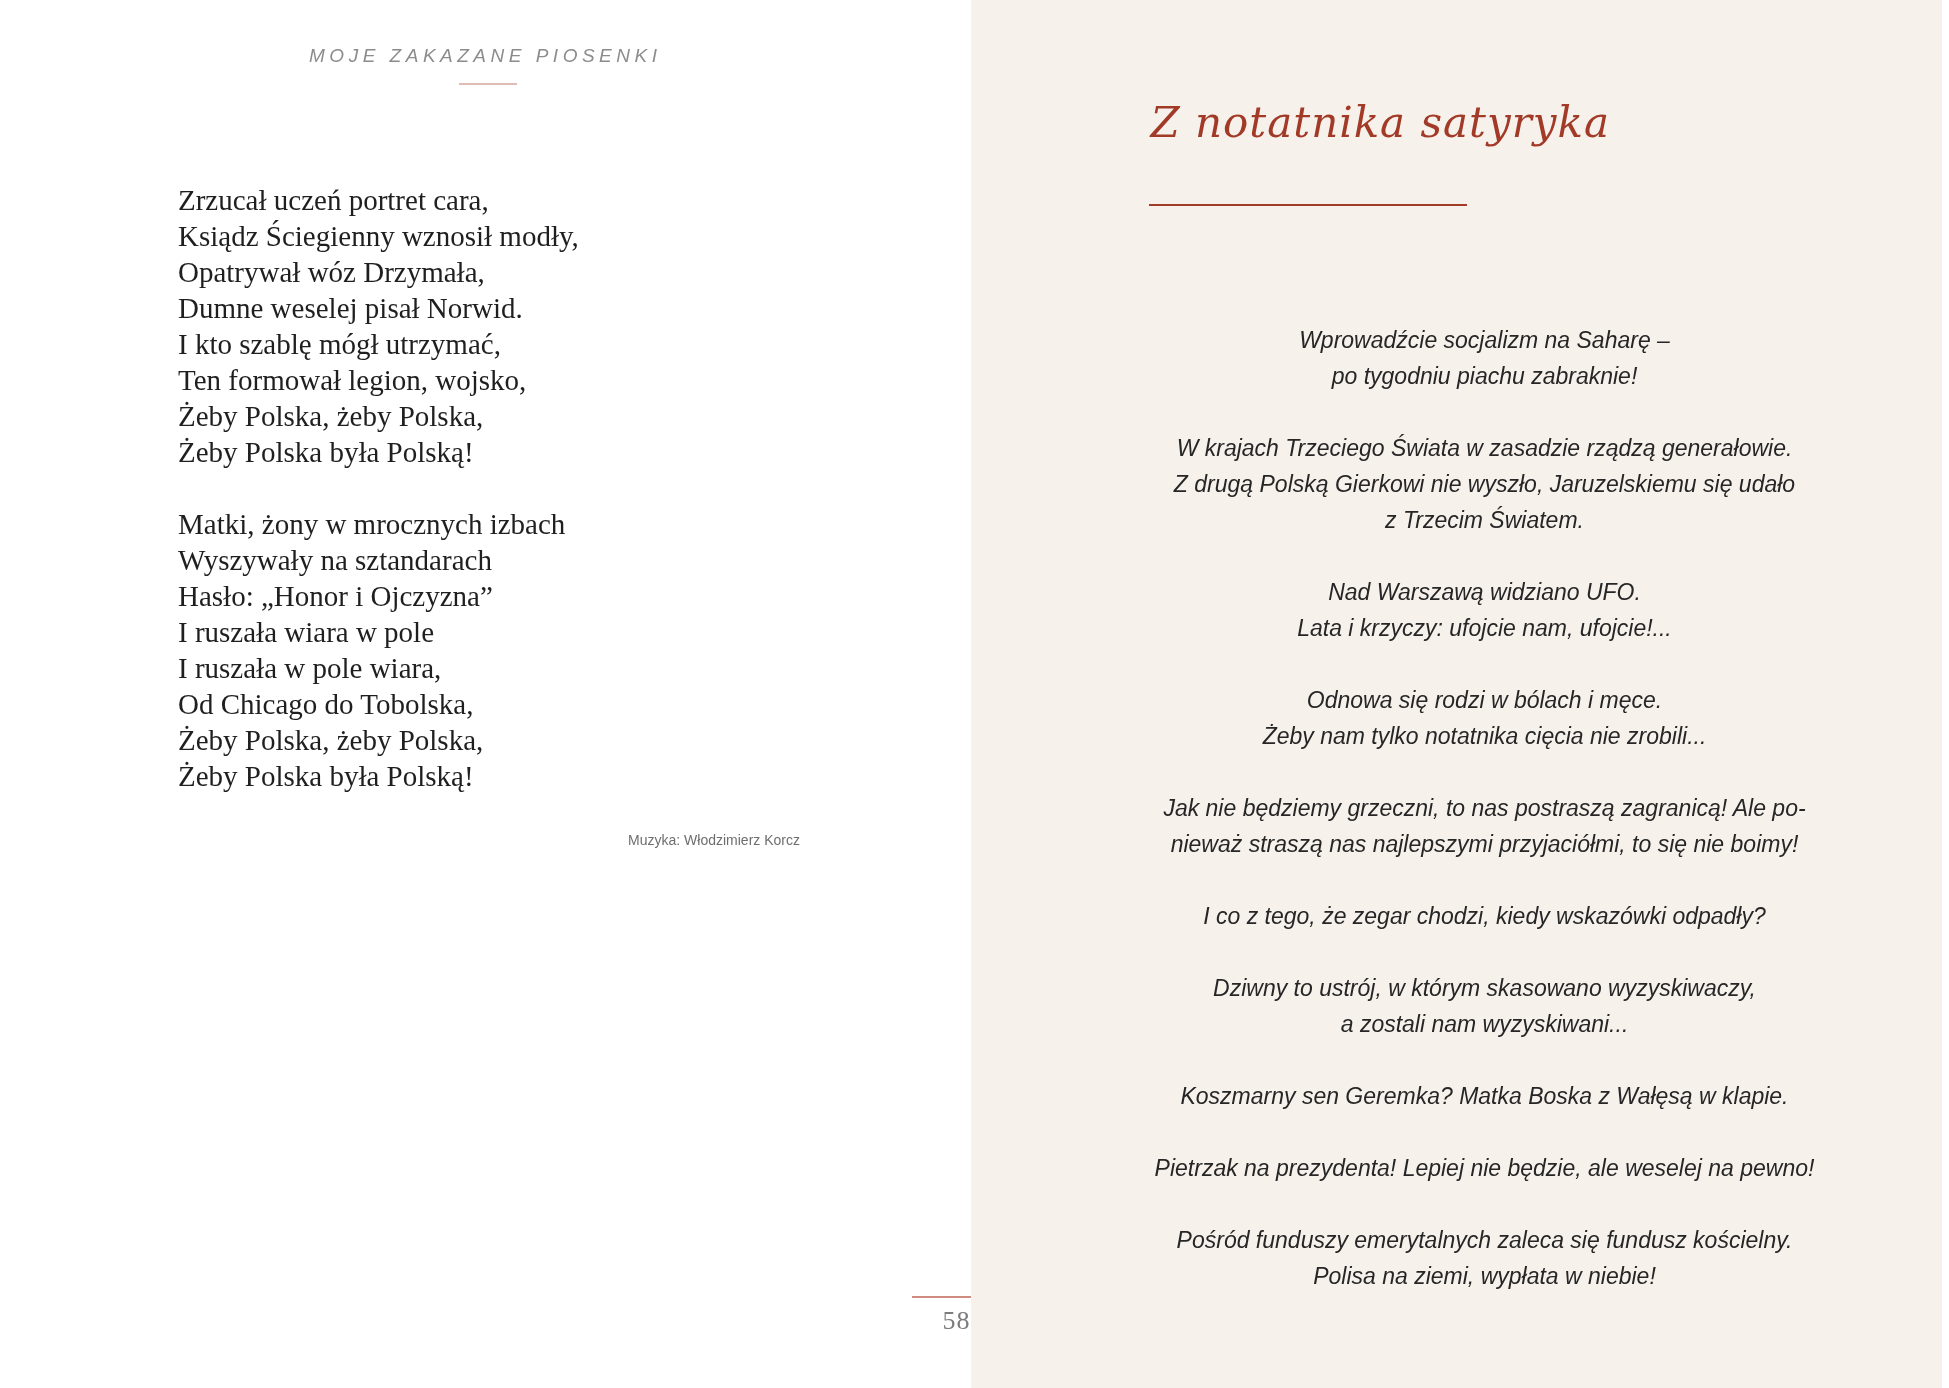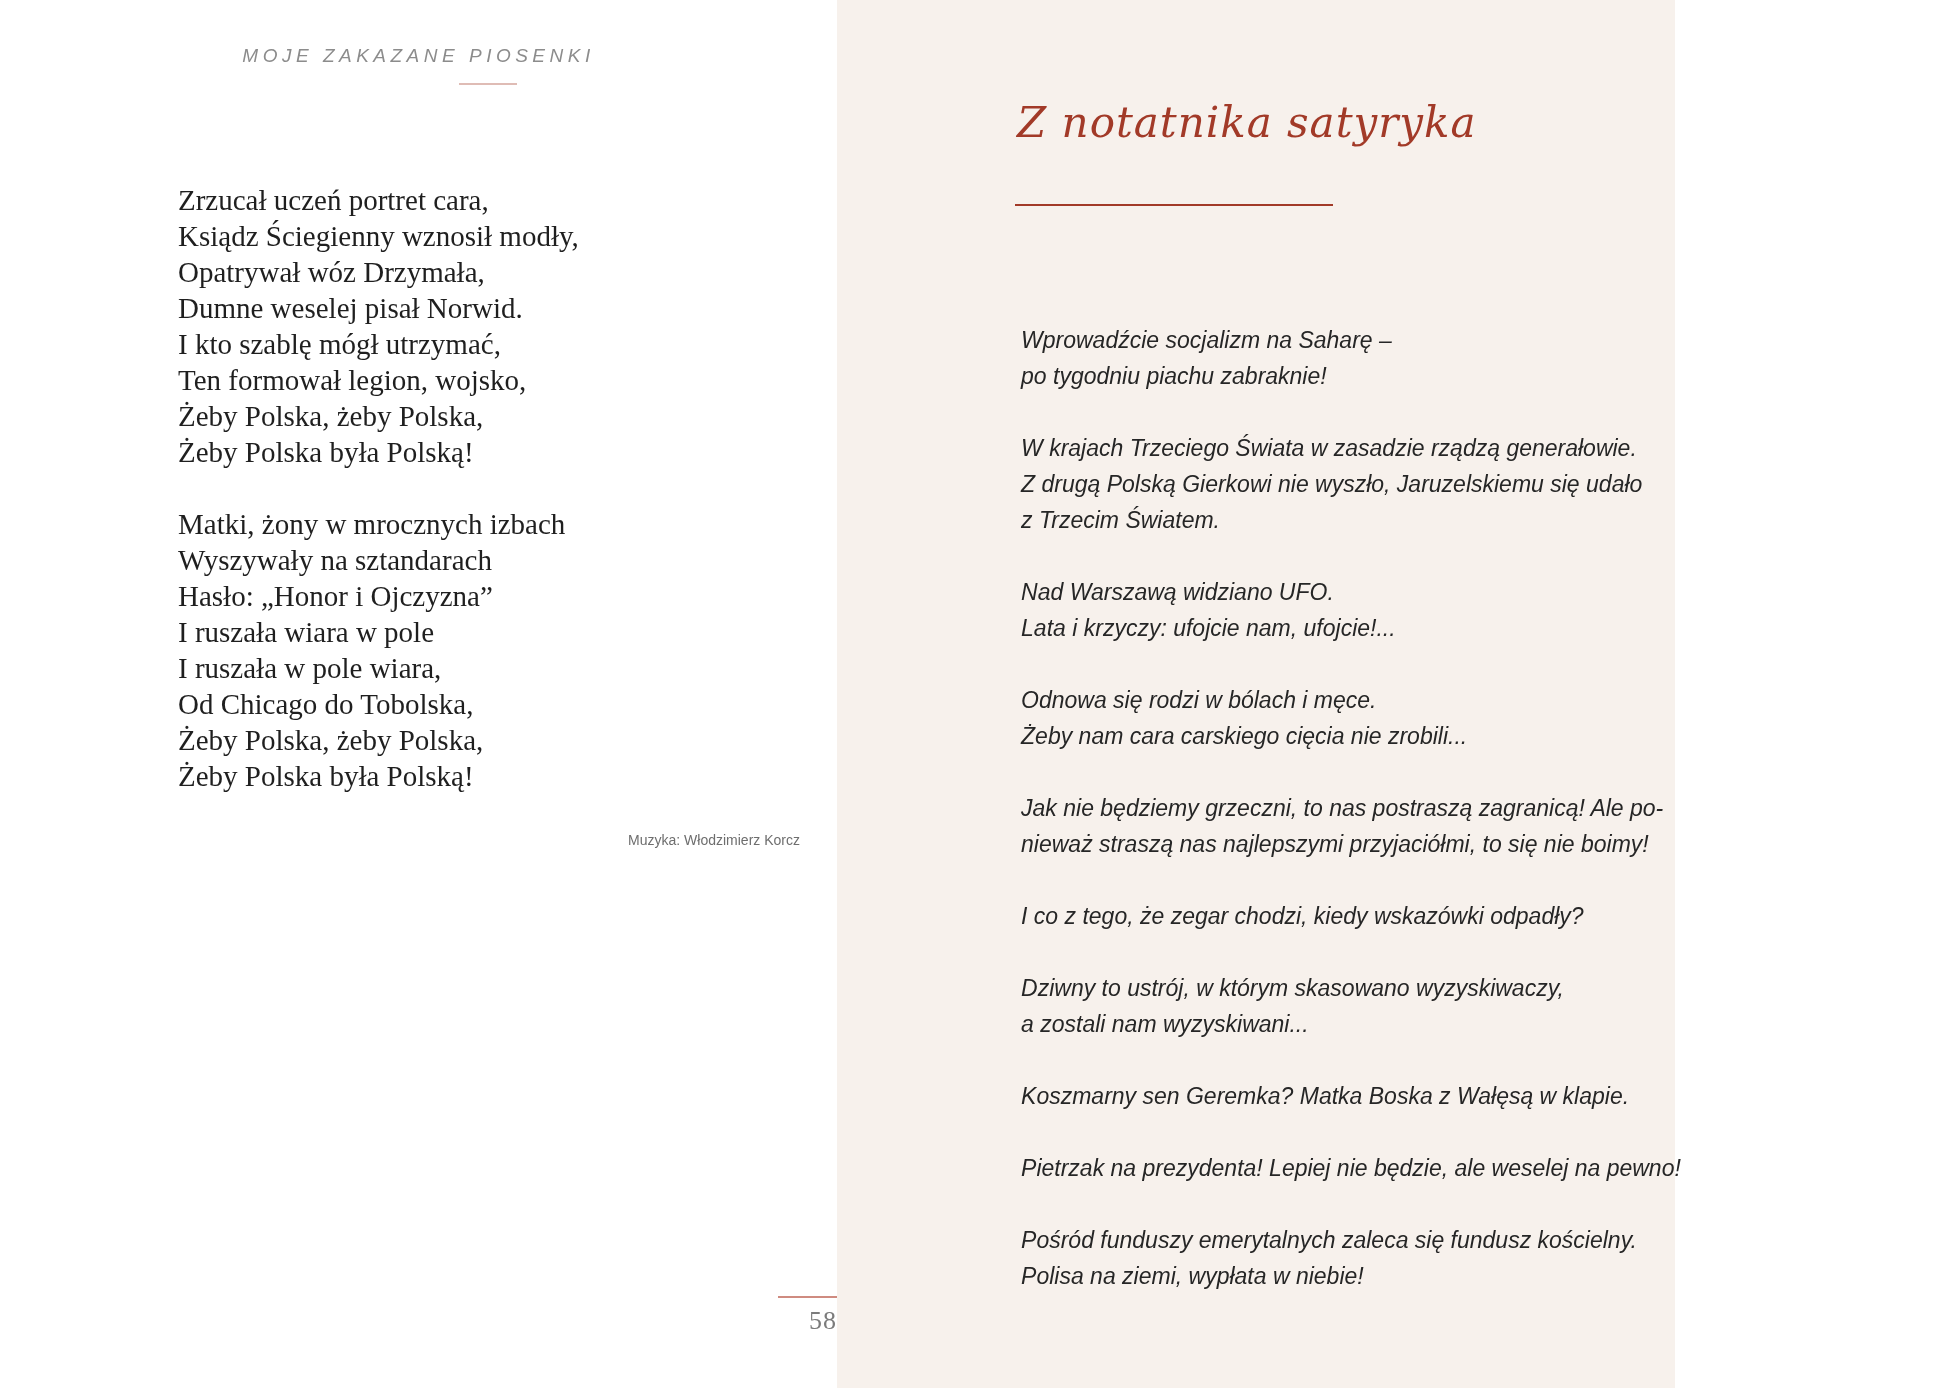--- a/index.html
+++ b/index.html
@@ -15,21 +15,21 @@
   }
   * { margin: 0; padding: 0; box-sizing: border-box; }
   html, body { width: 1949px; height: 1388px; }
   body {
     overflow: hidden;
     background: #ffffff;
     font-family: "Liberation Serif", serif;
   }
   .spread {
     display: flex;
-    width: 1675px;
+    width: 1942px;
     height: 1388px;
   }
   .page {
     position: relative;
     height: 1388px;
   }
   .page-left  { width: 974px;  background: #ffffff; }
   .page-right { width: 975px;  background: var(--page-right-bg); }
 
   
@@ -89,20 +89,21 @@
   }
   .aphorisms {
     position: absolute;
     top: 322px; left: 184px;
     width: 660px;
     font-family: "Liberation Sans", sans-serif;
     font-style: italic;
     font-size: 23px;
     line-height: 36px;
     color: #262626;
+    text-align: center;
   }
   .aphorism + .aphorism { margin-top: 36px; }
   .aphorism-line { white-space: nowrap; }
 
   
   .footer {
     position: absolute;
     top: 1296px; left: 0; right: 0;
     display: flex;
     flex-direction: column;
@@ -175,21 +176,21 @@
           <div class="aphorism-line">W krajach Trzeciego Świata w zasadzie rządzą generałowie.</div>
           <div class="aphorism-line">Z drugą Polską Gierkowi nie wyszło, Jaruzelskiemu się udało</div>
           <div class="aphorism-line">z Trzecim Światem.</div>
         </div>
         <div class="aphorism">
           <div class="aphorism-line">Nad Warszawą widziano UFO.</div>
           <div class="aphorism-line">Lata i krzyczy: ufojcie nam, ufojcie!...</div>
         </div>
         <div class="aphorism">
           <div class="aphorism-line">Odnowa się rodzi w bólach i męce.</div>
-          <div class="aphorism-line">Żeby nam cara carskiego cięcia nie zrobili...</div>
+          <div class="aphorism-line">Żeby nam tylko notatnika cięcia nie zrobili...</div>
         </div>
         <div class="aphorism">
           <div class="aphorism-line">Jak nie będziemy grzeczni, to nas postraszą zagranicą! Ale po-</div>
           <div class="aphorism-line">nieważ straszą nas najlepszymi przyjaciółmi, to się nie boimy!</div>
         </div>
         <div class="aphorism">
           <div class="aphorism-line">I co z tego, że zegar chodzi, kiedy wskazówki odpadły?</div>
         </div>
         <div class="aphorism">
           <div class="aphorism-line">Dziwny to ustrój, w którym skasowano wyzyskiwaczy,</div>

